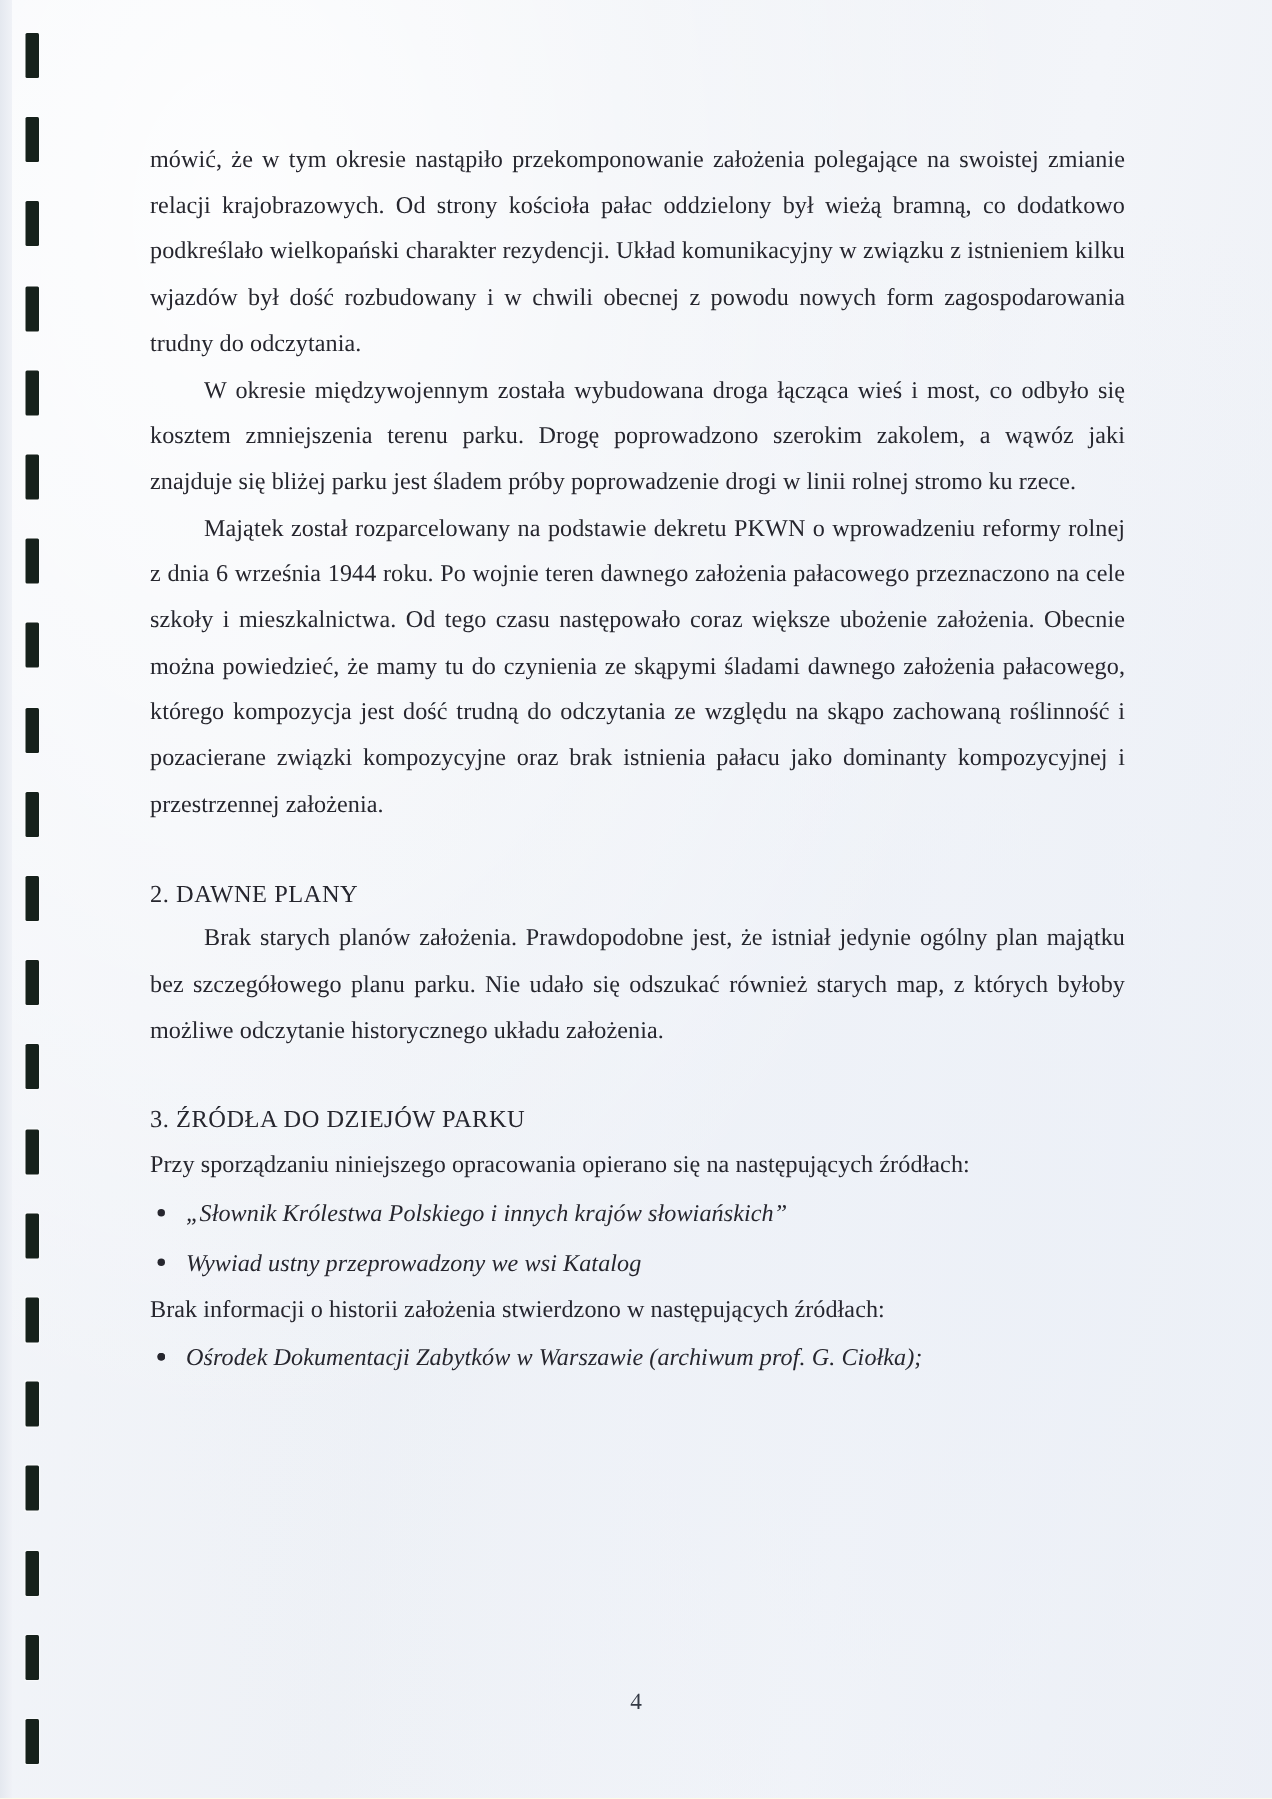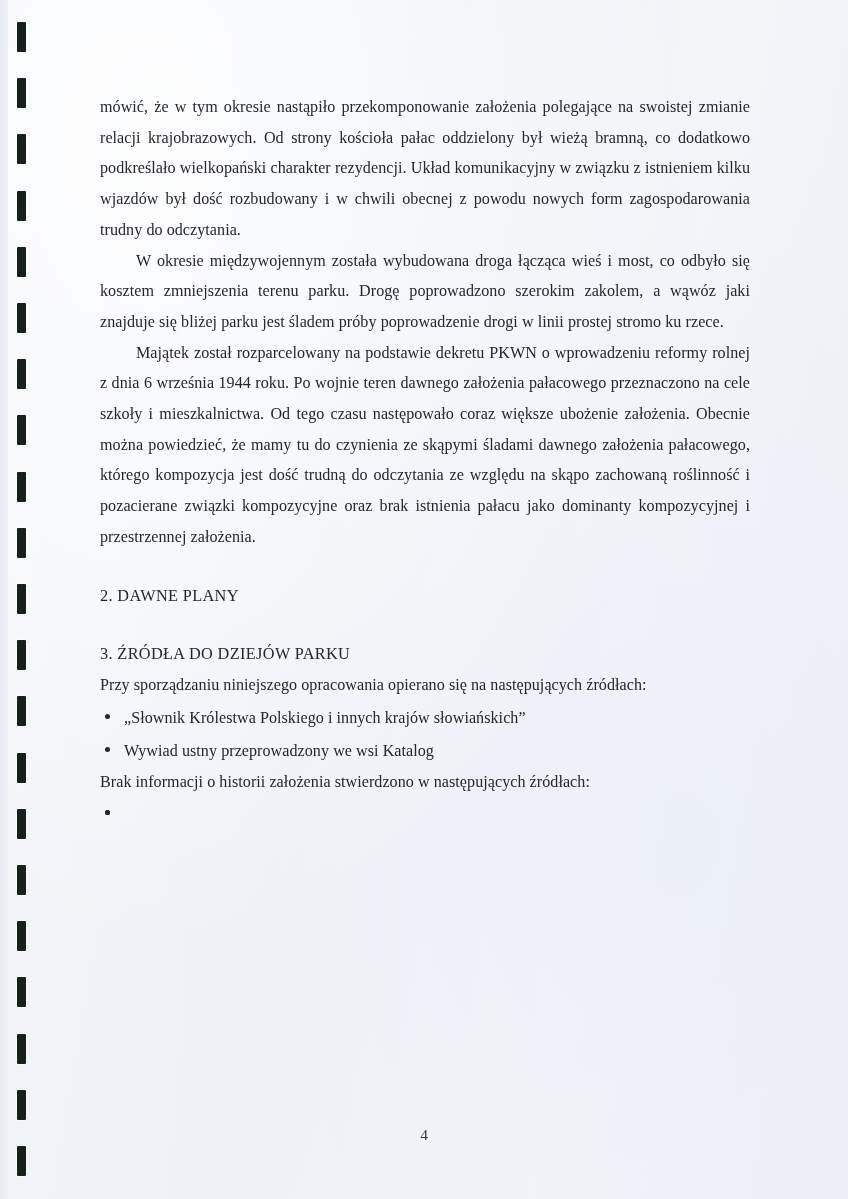--- a/index.html
+++ b/index.html
@@ -85,20 +85,21 @@
     margin: 0;
     padding: 0;
     list-style: none;
   }
   ul.sources li {
     position: relative;
     padding-left: 24px;
     font-size: 16.1px;
     line-height: 33px;
     letter-spacing: 0.05px;
+    font-style: italic;
   }
   ul.sources li .bullet {
     position: absolute;
     left: 5px;
     top: 13px;
     width: 5px;
     height: 5px;
     background: #26262e;
     border-radius: 50%;
   }
@@ -142,28 +143,29 @@
       <div class="binding-hole" style="top: 977.4px; background: rgb(22, 33, 27);"></div>
       <div class="binding-hole" style="top: 1033.6px; background: rgb(22, 33, 27);"></div>
       <div class="binding-hole" style="top: 1089.8px; background: rgb(22, 33, 27);"></div>
       <div class="binding-hole" style="top: 1146px; background: rgb(22, 33, 27);"></div>
     </div>
 
   <div id="content">
 
     <p class="body">mówić, że w tym okresie nastąpiło przekomponowanie założenia polegające na swoistej zmianie relacji krajobrazowych. Od strony kościoła pałac oddzielony był wieżą bramną, co dodatkowo podkreślało wielkopański charakter rezydencji. Układ komunikacyjny w związku z istnieniem kilku wjazdów był dość rozbudowany i w chwili obecnej z powodu nowych form zagospodarowania trudny do odczytania.</p>
 
-    <p class="body indent">W okresie międzywojennym została wybudowana droga łącząca wieś i most, co odbyło się kosztem zmniejszenia terenu parku. Drogę poprowadzono szerokim zakolem, a wąwóz jaki znajduje się bliżej parku jest śladem próby poprowadzenie drogi w linii prostej stromo ku rzece.</p>
+    <p class="body indent">W okresie międzywojennym została wybudowana droga łącząca wieś i most, co odbyło się kosztem zmniejszenia terenu parku. Drogę poprowadzono szerokim zakolem, a wąwóz jaki znajduje się bliżej parku jest śladem próby poprowadzenie drogi w linii rolnej stromo ku rzece.</p>
 
     <p class="body indent">Majątek został rozparcelowany na podstawie dekretu PKWN o wprowadzeniu reformy rolnej z dnia 6 września 1944 roku. Po wojnie teren dawnego założenia pałacowego przeznaczono na cele szkoły i mieszkalnictwa. Od tego czasu następowało coraz większe ubożenie założenia. Obecnie można powiedzieć, że mamy tu do czynienia ze skąpymi śladami dawnego założenia pałacowego, którego kompozycja jest dość trudną do odczytania ze względu na skąpo zachowaną roślinność i pozacierane związki kompozycyjne oraz brak istnienia pałacu jako dominanty kompozycyjnej i przestrzennej założenia.</p>
 
     <div class="gap-md"></div>
 
     <h2 class="section">2. DAWNE  PLANY</h2>
 
+    <p class="body indent">Brak starych planów założenia. Prawdopodobne jest, że istniał jedynie ogólny plan majątku bez szczegółowego planu parku. Nie udało się odszukać również starych map, z których byłoby możliwe odczytanie historycznego układu założenia.</p>
 
     <div class="gap-md"></div>
 
     <h2 class="section">3. ŹRÓDŁA DO DZIEJÓW PARKU</h2>
 
     <p class="body">Przy sporządzaniu niniejszego opracowania opierano się na następujących źródłach:</p>
 
     <ul class="sources">
       <li>
         <span class="bullet"></span>
@@ -176,20 +178,21 @@
     </ul>
 
     <p class="body">Brak informacji o historii założenia stwierdzono w następujących źródłach:</p>
 
     <ul class="sources">
       <li>
         <span class="bullet"></span>
       </li>
       <li>
         <span class="bullet"></span>
+        <span>Ośrodek Dokumentacji Zabytków w Warszawie (archiwum prof. G. Ciołka);</span>
       </li>
     </ul>
 
   </div>
 
   <div id="page-number">4</div>
 
 </div>
 
 </body></html>

